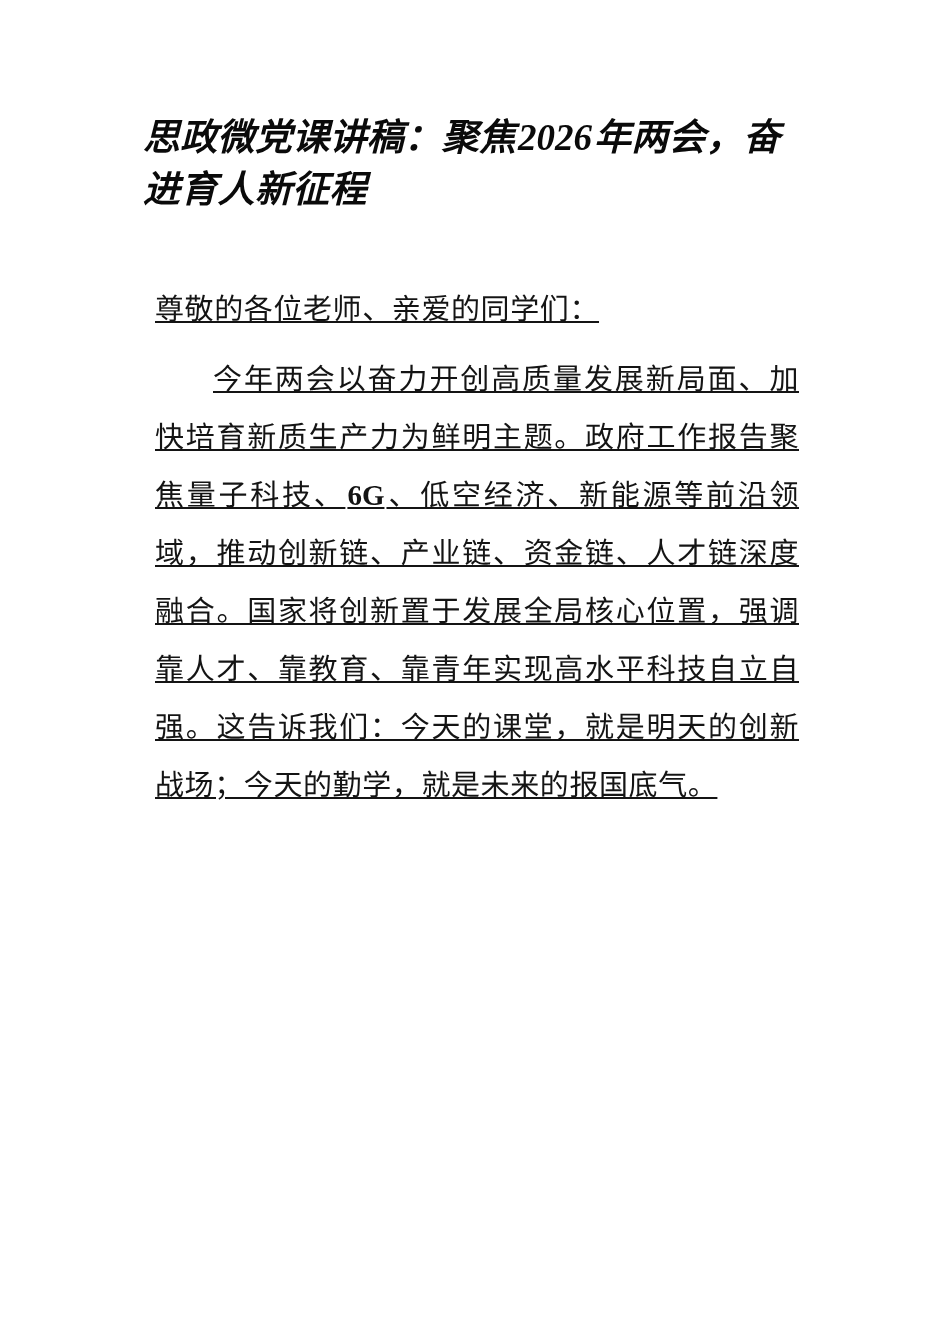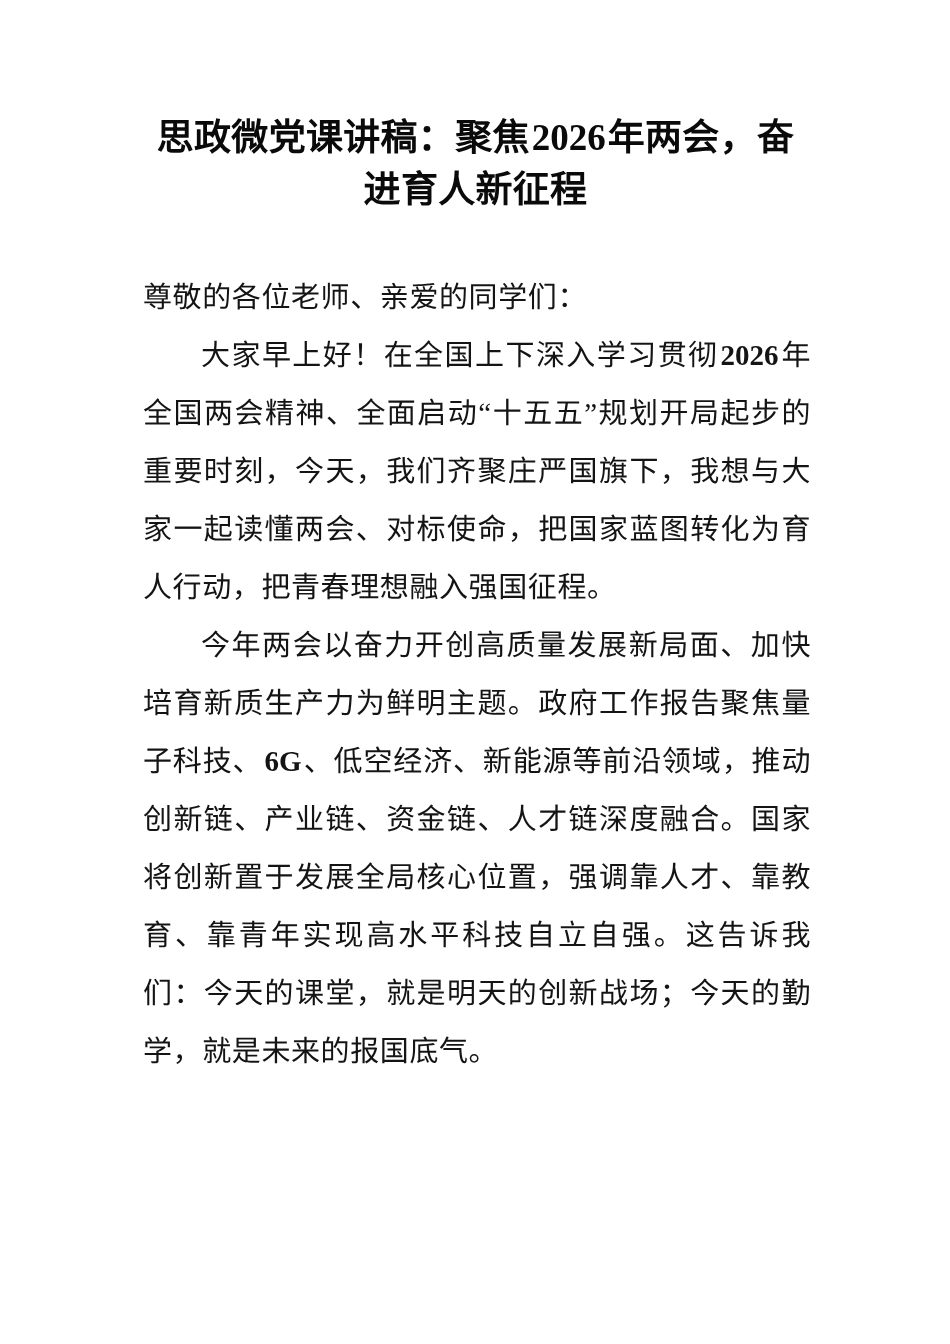--- a/index.html
+++ b/index.html
@@ -28,48 +28,49 @@
   }
 
   
   .doc-title {
     margin: 0;
     padding: 0;
     position: absolute;
     left: 143px;
     top: 112px;
     width: 665px;
-    text-align: center;
     font-family: "Liberation Sans", "DejaVu Sans", sans-serif;
     font-weight: 700;
     font-size: 37px;
     line-height: 52px;
     letter-spacing: 0.3px;
     color: #0a0a0a;
+    font-style: italic;
   }
 
   
   .body-block {
     position: absolute;
     left: 143px;
     top: 268px;
     width: 668px;
   }
 
   .para {
-    margin: 0;
+    margin: 12px;
     padding: 0;
     font-family: "Liberation Serif", "DejaVu Serif", serif;
     font-size: 29px;
     line-height: 58px;
     text-align: justify;
     text-justify: inter-character;
     letter-spacing: 0.6px;
     color: #141414;
     word-break: break-all;
+    text-decoration: underline;
   }
 
   .para.indent {
     text-indent: 2em;
   }
 
   
   .lat {
     font-family: "Liberation Serif", "DejaVu Serif", serif;
     font-weight: 600;
@@ -81,20 +82,19 @@
 <body>
 
 <div class="page">
 
   <h1 class="doc-title">思政微党课讲稿：聚焦<span class="lat">2026</span>年两会，奋进育人新征程</h1>
 
   <div class="body-block">
 
     <p class="para">尊敬的各位老师、亲爱的同学们：</p>
 
-    <p class="para indent">大家早上好！在全国上下深入学习贯彻<span class="lat">2026</span>年全国两会精神、全面启动“十五五”规划开局起步的重要时刻，今天，我们齐聚庄严国旗下，我想与大家一起读懂两会、对标使命，把国家蓝图转化为育人行动，把青春理想融入强国征程。</p>
 
 
     <p class="para indent">今年两会以奋力开创高质量发展新局面、加快培育新质生产力为鲜明主题。政府工作报告聚焦量子科技、<span class="lat">6G</span>、低空经济、新能源等前沿领域，推动创新链、产业链、资金链、人才链深度融合。国家将创新置于发展全局核心位置，强调靠人才、靠教育、靠青年实现高水平科技自立自强。这告诉我们：今天的课堂，就是明天的创新战场；今天的勤学，就是未来的报国底气。</p>
 
   </div>
 
 </div>
 
 </body></html>

